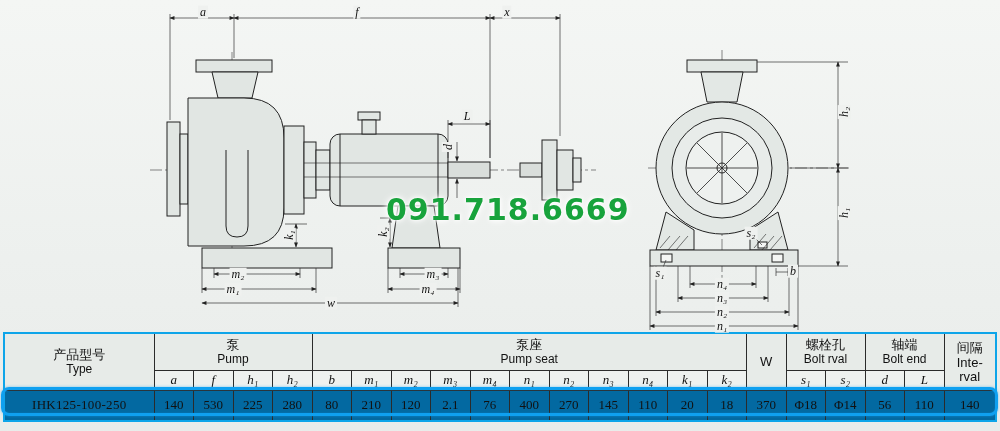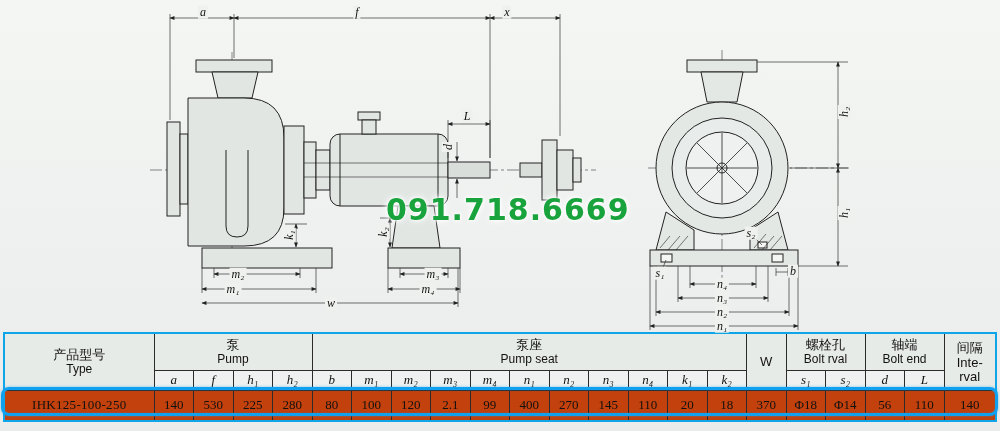--- a/index.html
+++ b/index.html
@@ -26,21 +26,21 @@
     border-collapse:collapse;width:994px;margin:2px auto 4px;
     table-layout:fixed;background:#fff;border:2px solid #0ea5e9;
   }
   th,td{border:1px solid #2b2b2b;text-align:center;vertical-align:middle;overflow:hidden;padding:0}
   thead th{background:#e7ebe8;font-weight:normal}
   tr.grp th{height:37px}
   .zh{font-size:13px;line-height:1.25}
   .en{font-size:12px;line-height:1.15}
   .en-sm{font-size:13px;line-height:1.05}
   tr.sub th{height:20px;font:italic 13px "Liberation Serif",serif;background:#eef1ef}
-  tbody td{height:31px;font:13px "Liberation Serif",serif;background:#c2410c}
+  tbody td{height:31px;font:13px "Liberation Serif",serif;background:#0369a1}
   td.type-cell{font:13px "Liberation Serif",serif;letter-spacing:.3px}
   .hl{
     position:absolute;left:1px;top:387px;width:997px;height:29px;
     border:3px solid #0fa0f0;border-radius:8px;pointer-events:none;z-index:5;
     box-shadow:0 0 3px rgba(30,160,240,.55), inset 0 0 2px rgba(30,160,240,.35);
   }
 </style>
 </head>
 <body>
 
@@ -289,24 +289,24 @@
     </tr>
   </thead>
   <tbody>
     <tr>
       <td class="type-cell">IHK125-100-250</td>
       <td>140</td>
       <td>530</td>
       <td>225</td>
       <td>280</td>
       <td>80</td>
-      <td>100</td>
+      <td>210</td>
       <td>120</td>
       <td>2.1</td>
-      <td>99</td>
+      <td>76</td>
       <td>400</td>
       <td>270</td>
       <td>145</td>
       <td>110</td>
       <td>20</td>
       <td>18</td>
       <td>370</td>
       <td>Φ18</td>
       <td>Φ14</td>
       <td>56</td>

